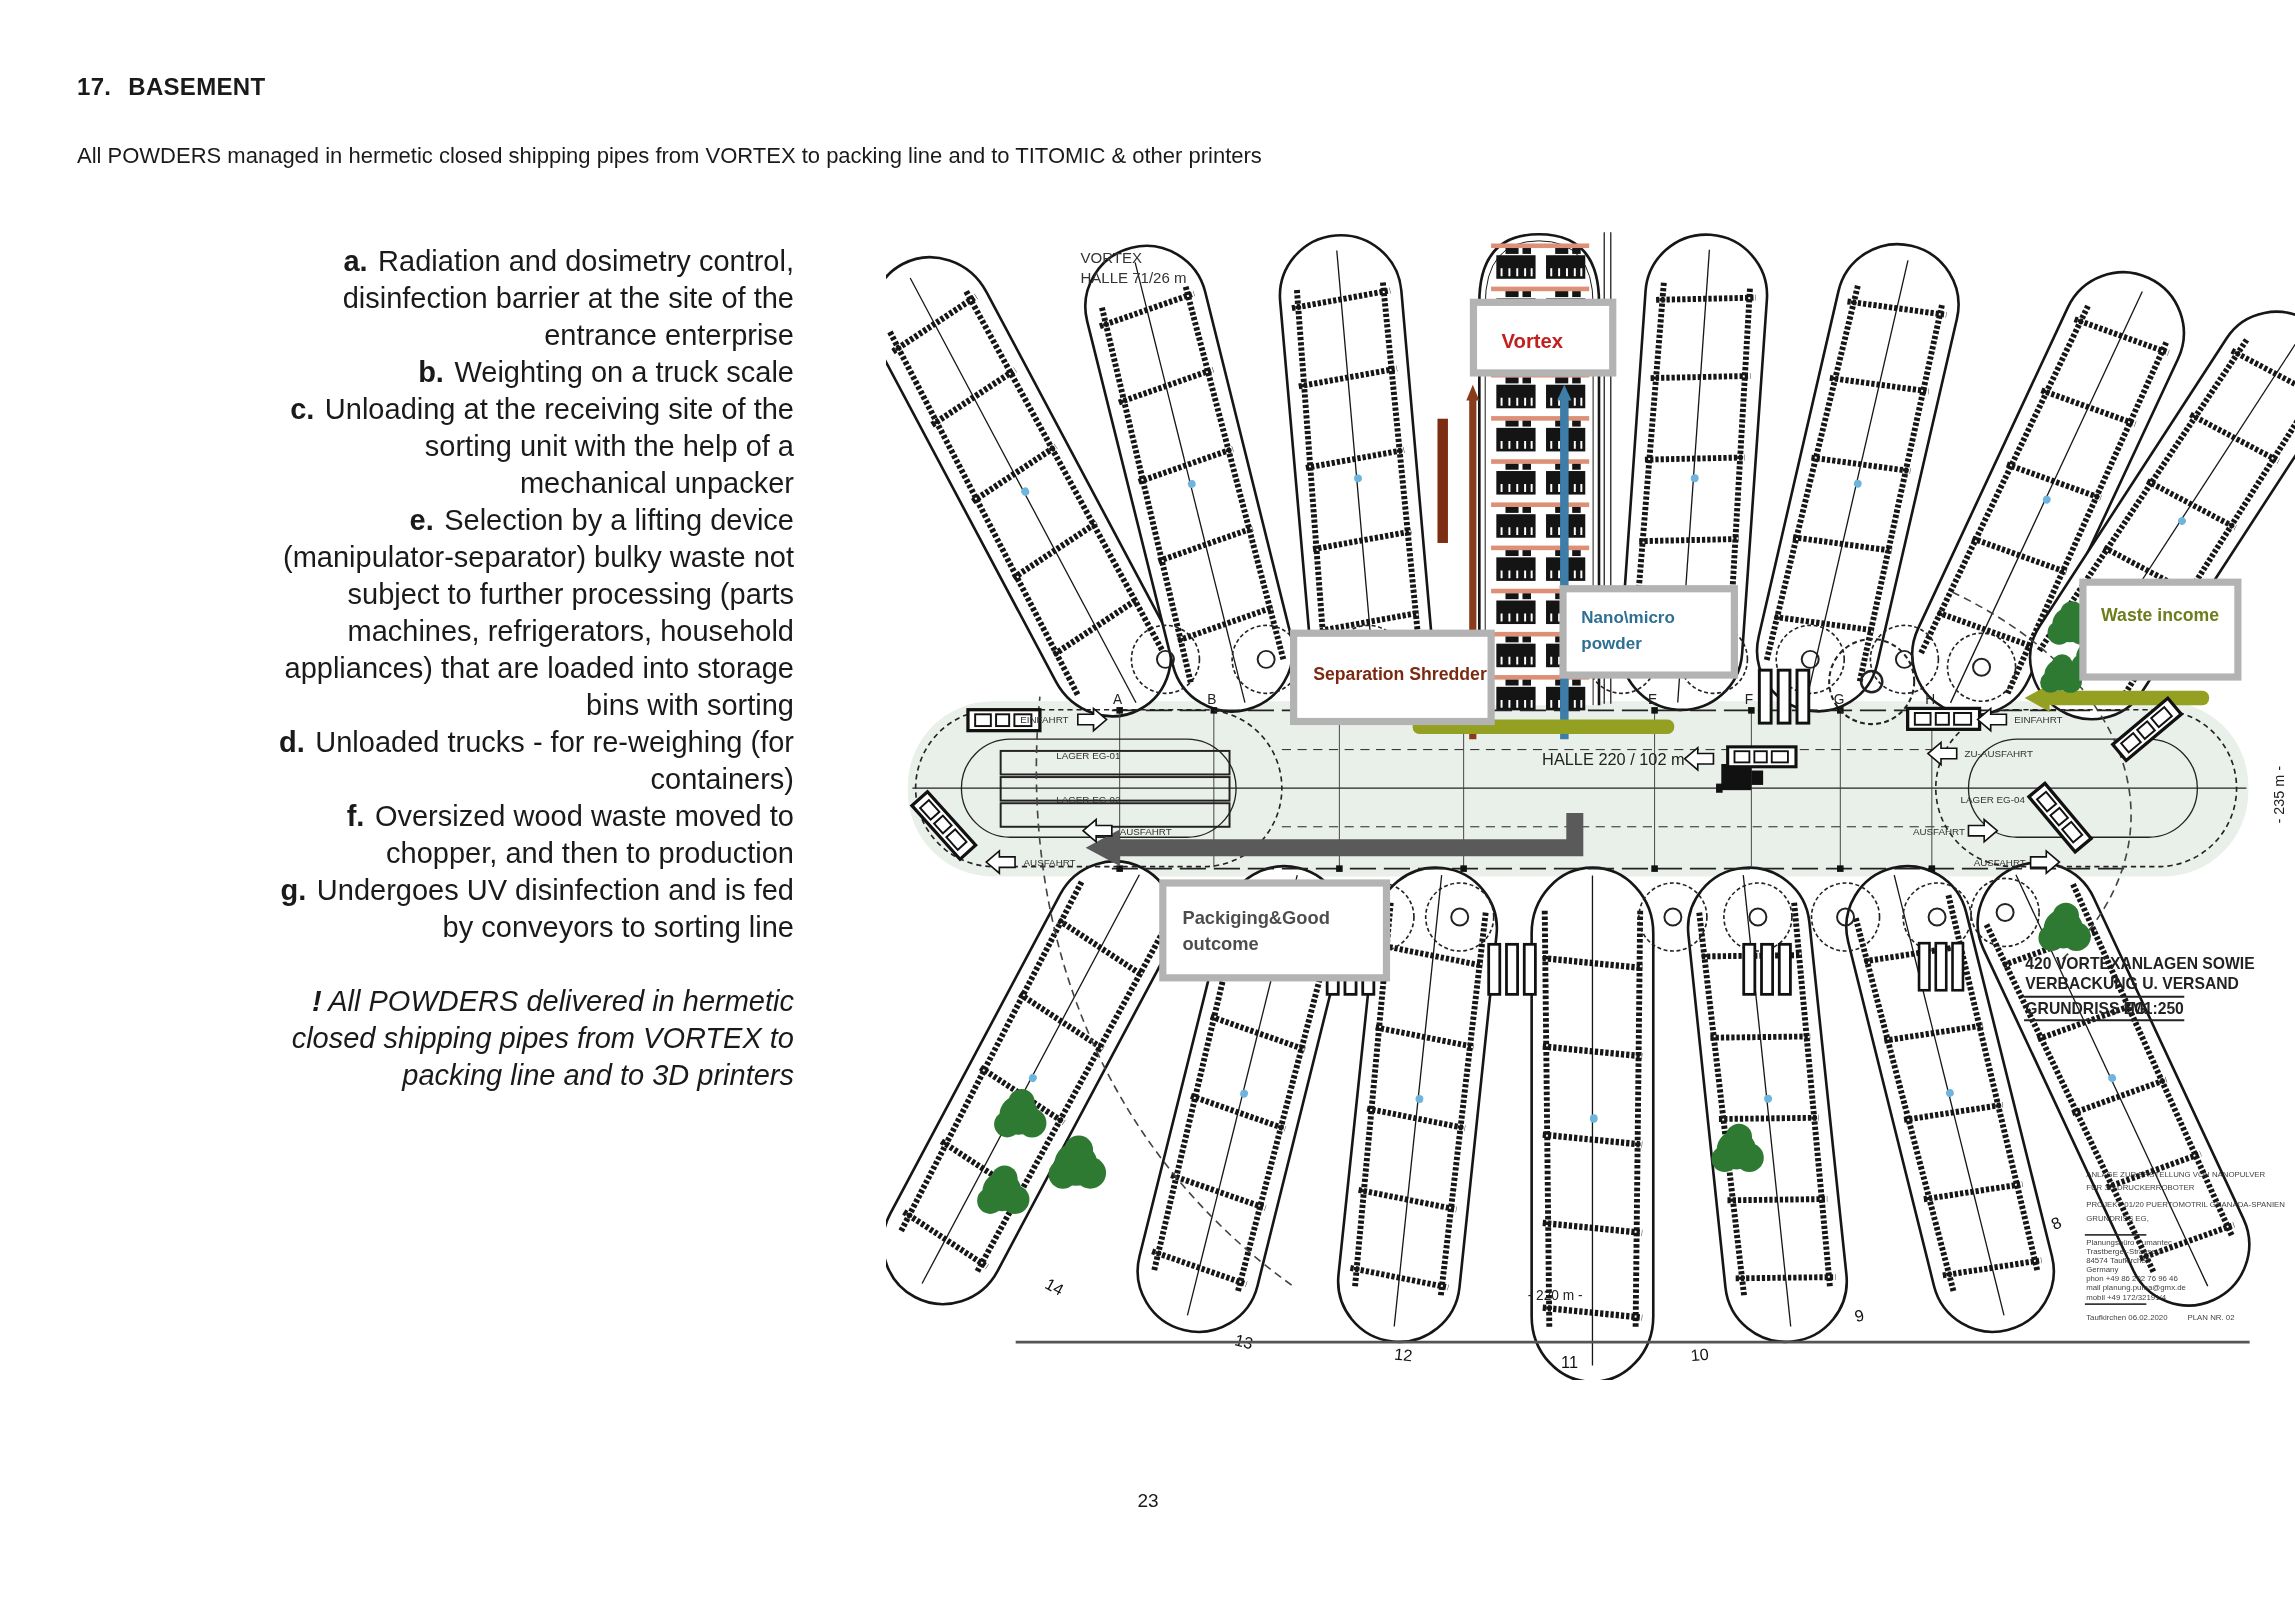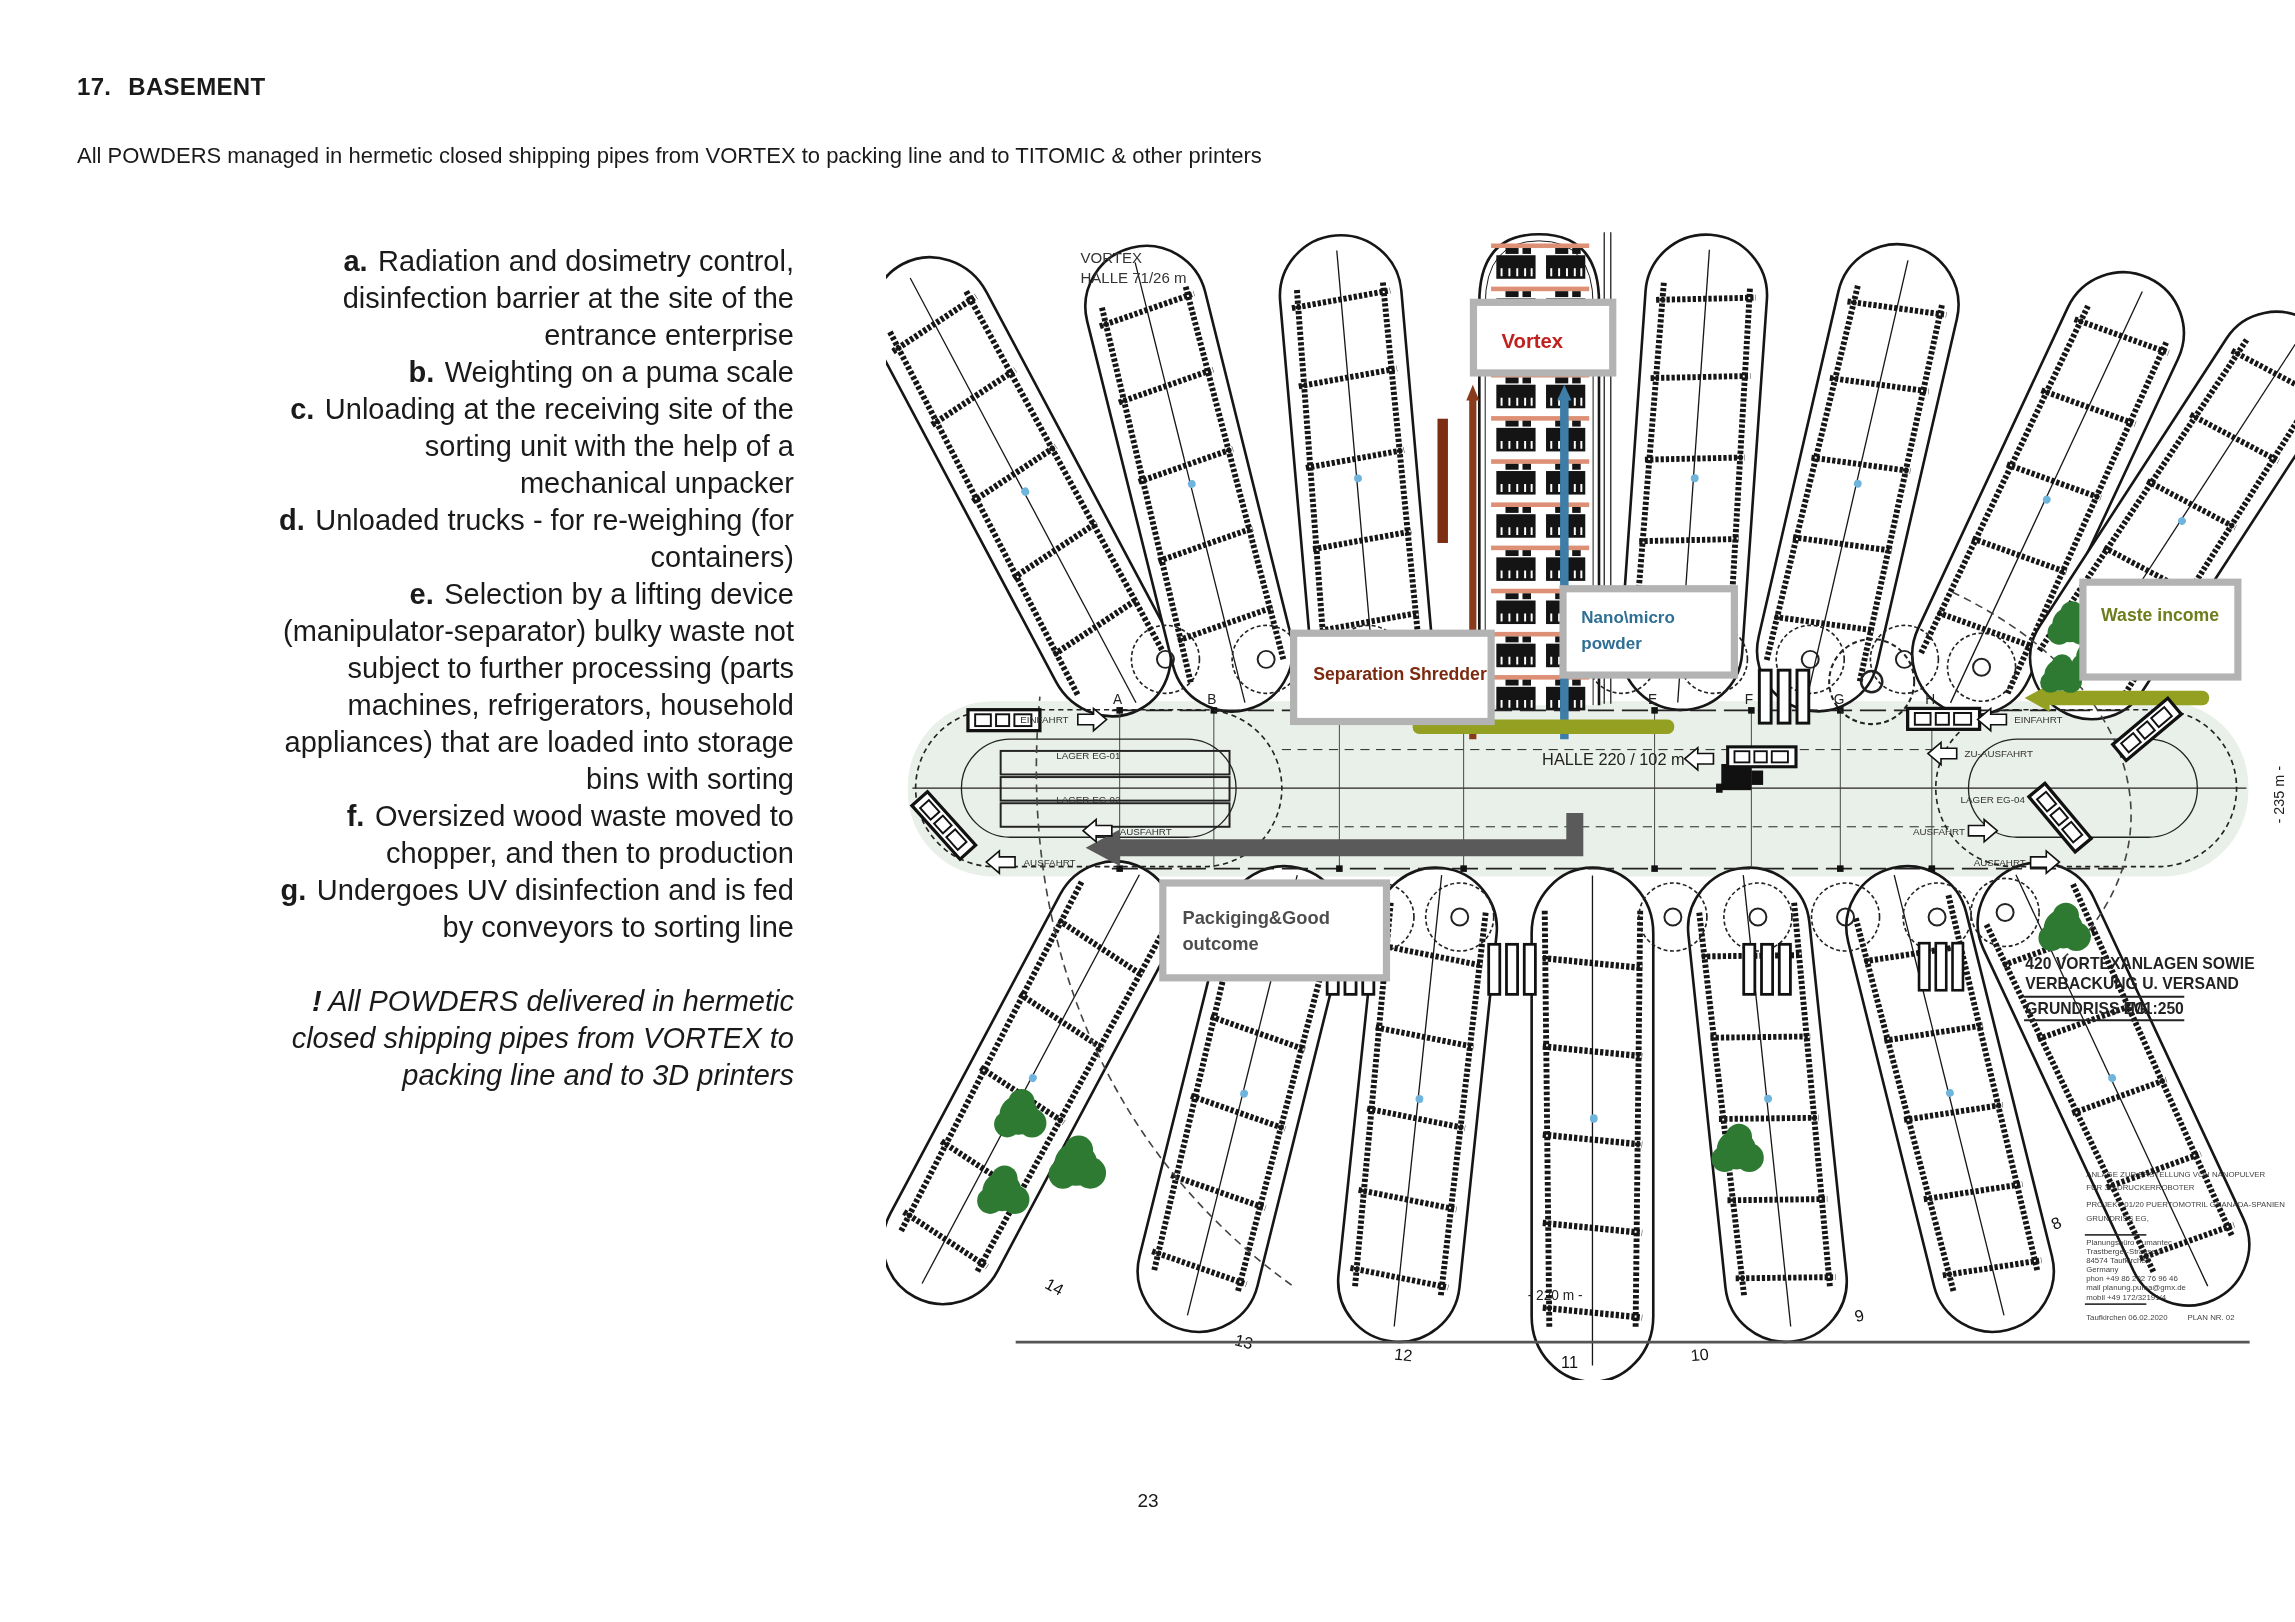--- a/index.html
+++ b/index.html
@@ -22,24 +22,24 @@
 <body>
 <div id="page">
 
   <div class="heading">
     <span class="num">17.</span><span>BASEMENT</span>
   </div>
   <div class="subtitle">All POWDERS managed in hermetic closed shipping pipes from VORTEX to packing line and to TITOMIC &amp; other printers</div>
 
   <div class="listblock">
     <div><span class="lbl">a.</span><span>Radiation and dosimetry control, disinfection barrier at the site of the entrance enterprise</span></div>
-    <div><span class="lbl">b.</span><span>Weighting on a puma scale</span></div>
+    <div><span class="lbl">b.</span><span>Weighting on a truck scale</span></div>
     <div><span class="lbl">c.</span><span>Unloading at the receiving site of the sorting unit with the help of a mechanical unpacker</span></div>
+    <div><span class="lbl">e.</span><span>Selection by a lifting device (manipulator-separator) bulky waste not subject to further processing (parts machines, refrigerators, household appliances) that are loaded into storage bins with sorting</span></div>
     <div><span class="lbl">d.</span><span>Unloaded trucks - for re-weighing (for containers)</span></div>
-    <div><span class="lbl">e.</span><span>Selection by a lifting device (manipulator-separator) bulky waste not subject to further processing (parts machines, refrigerators, household appliances) that are loaded into storage bins with sorting</span></div>
     <div><span class="lbl">f.</span><span>Oversized wood waste moved to chopper, and then to production</span></div>
     <div><span class="lbl">g.</span><span>Undergoes UV disinfection and is fed by conveyors to sorting line</span></div>
     <div class="note"><span class="bang">!</span><span>All POWDERS delivered in hermetic closed shipping pipes from VORTEX to packing line and to 3D printers</span></div>
   </div>
 
   <div class="pagenum">23</div>
 
   <svg id="plan" width="1409" height="1164" viewBox="1355 330 2154 1780">
     <defs>
       <g id="hall">

